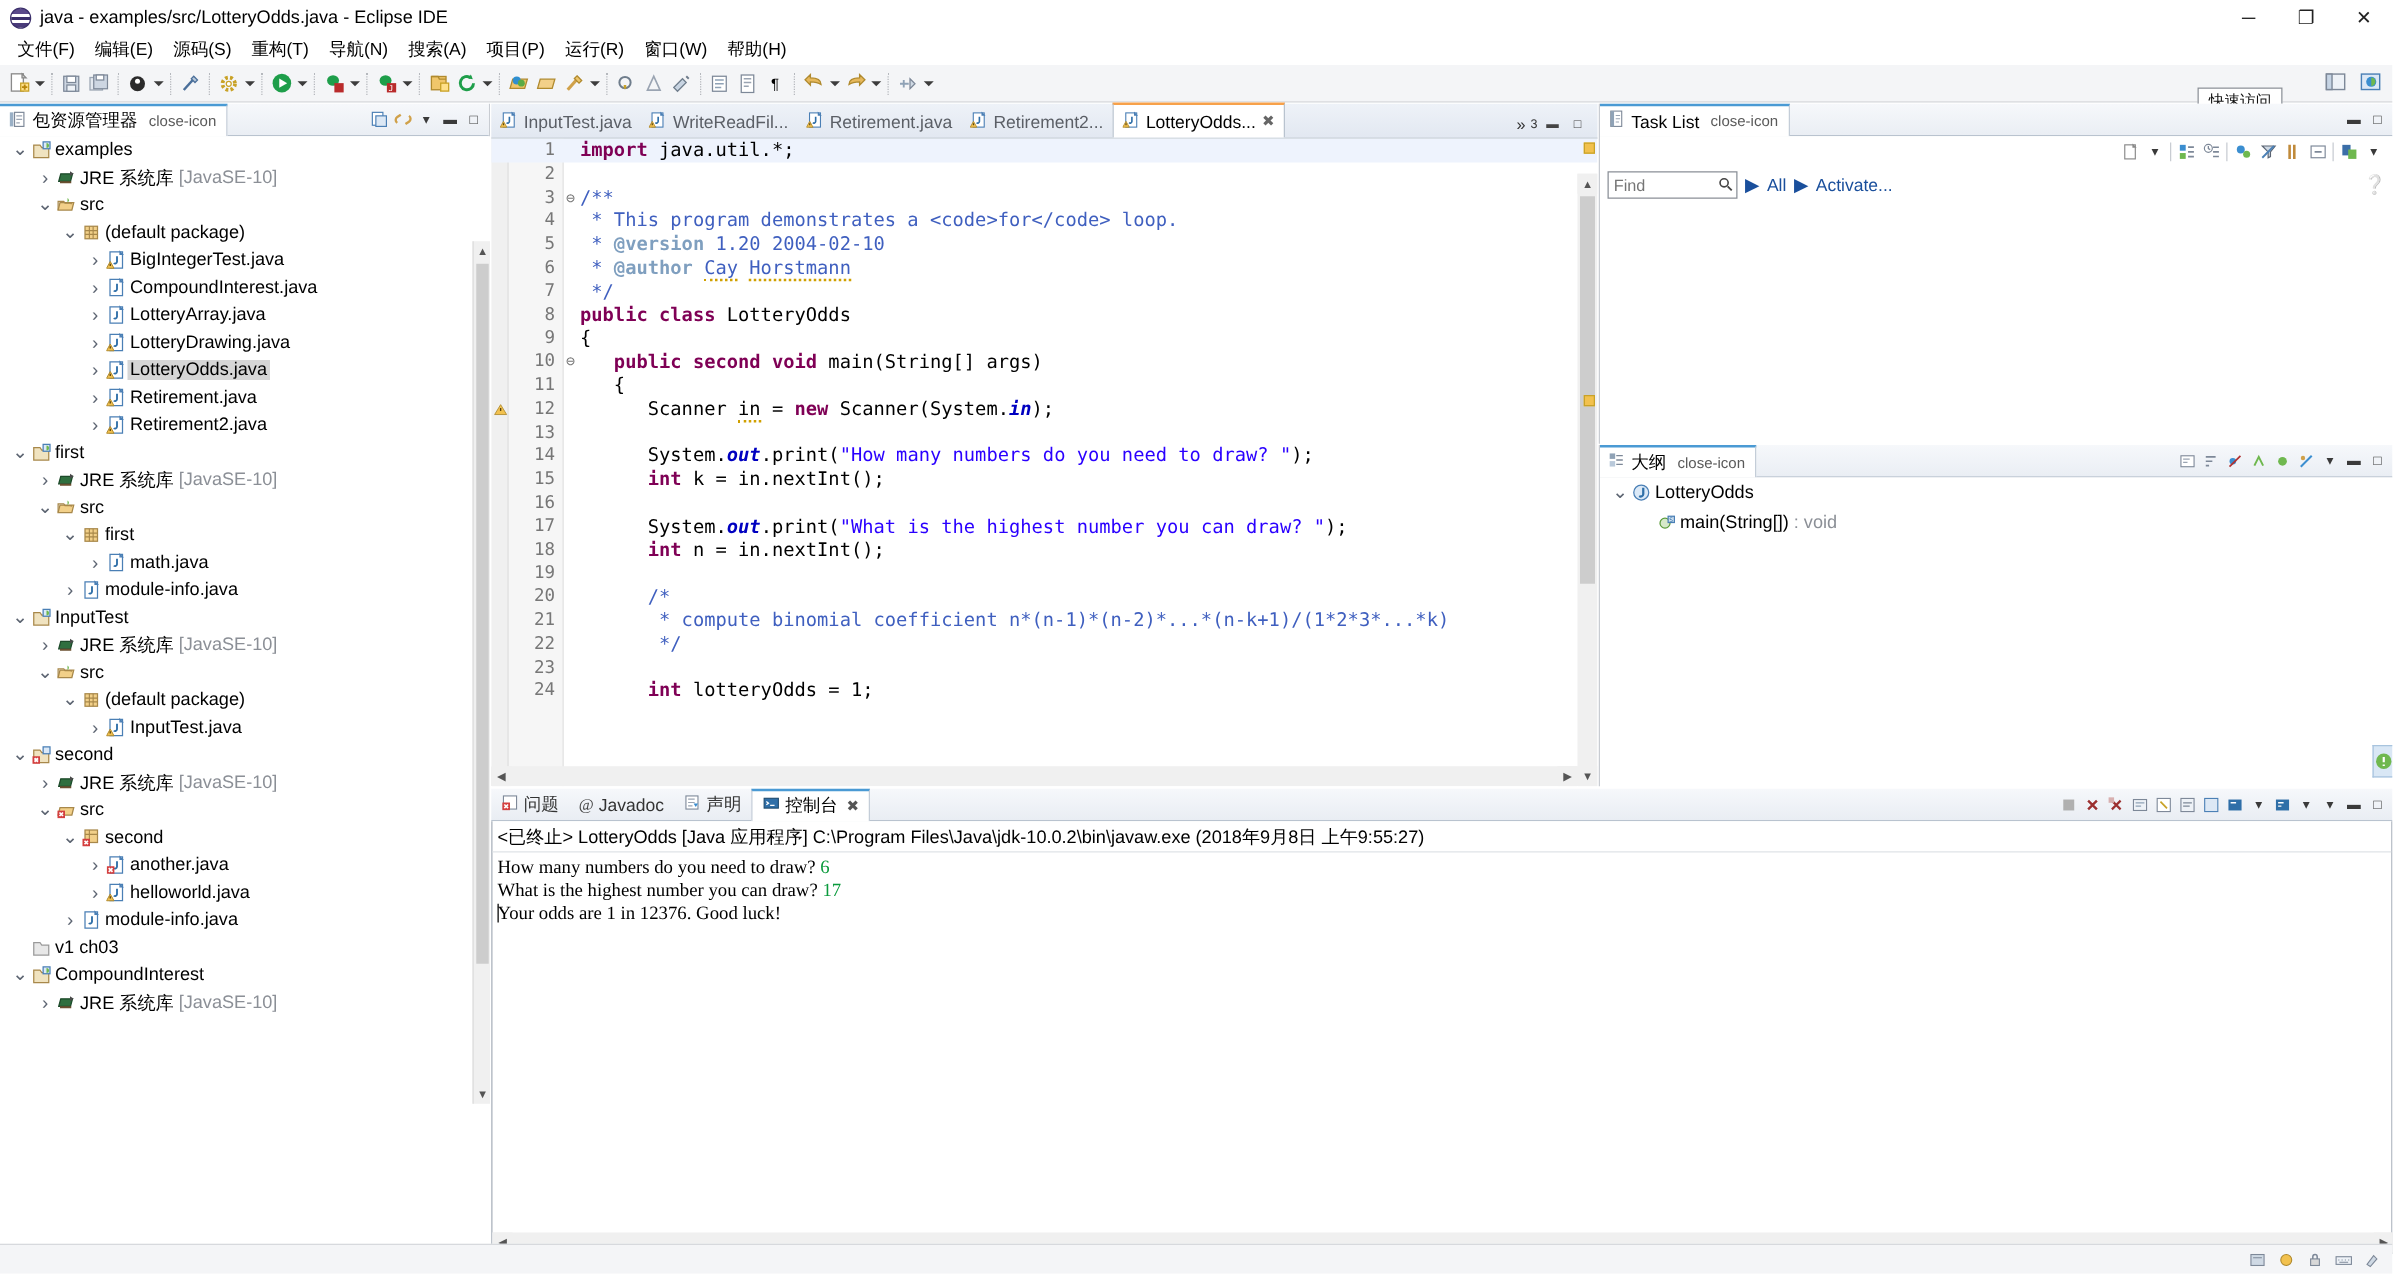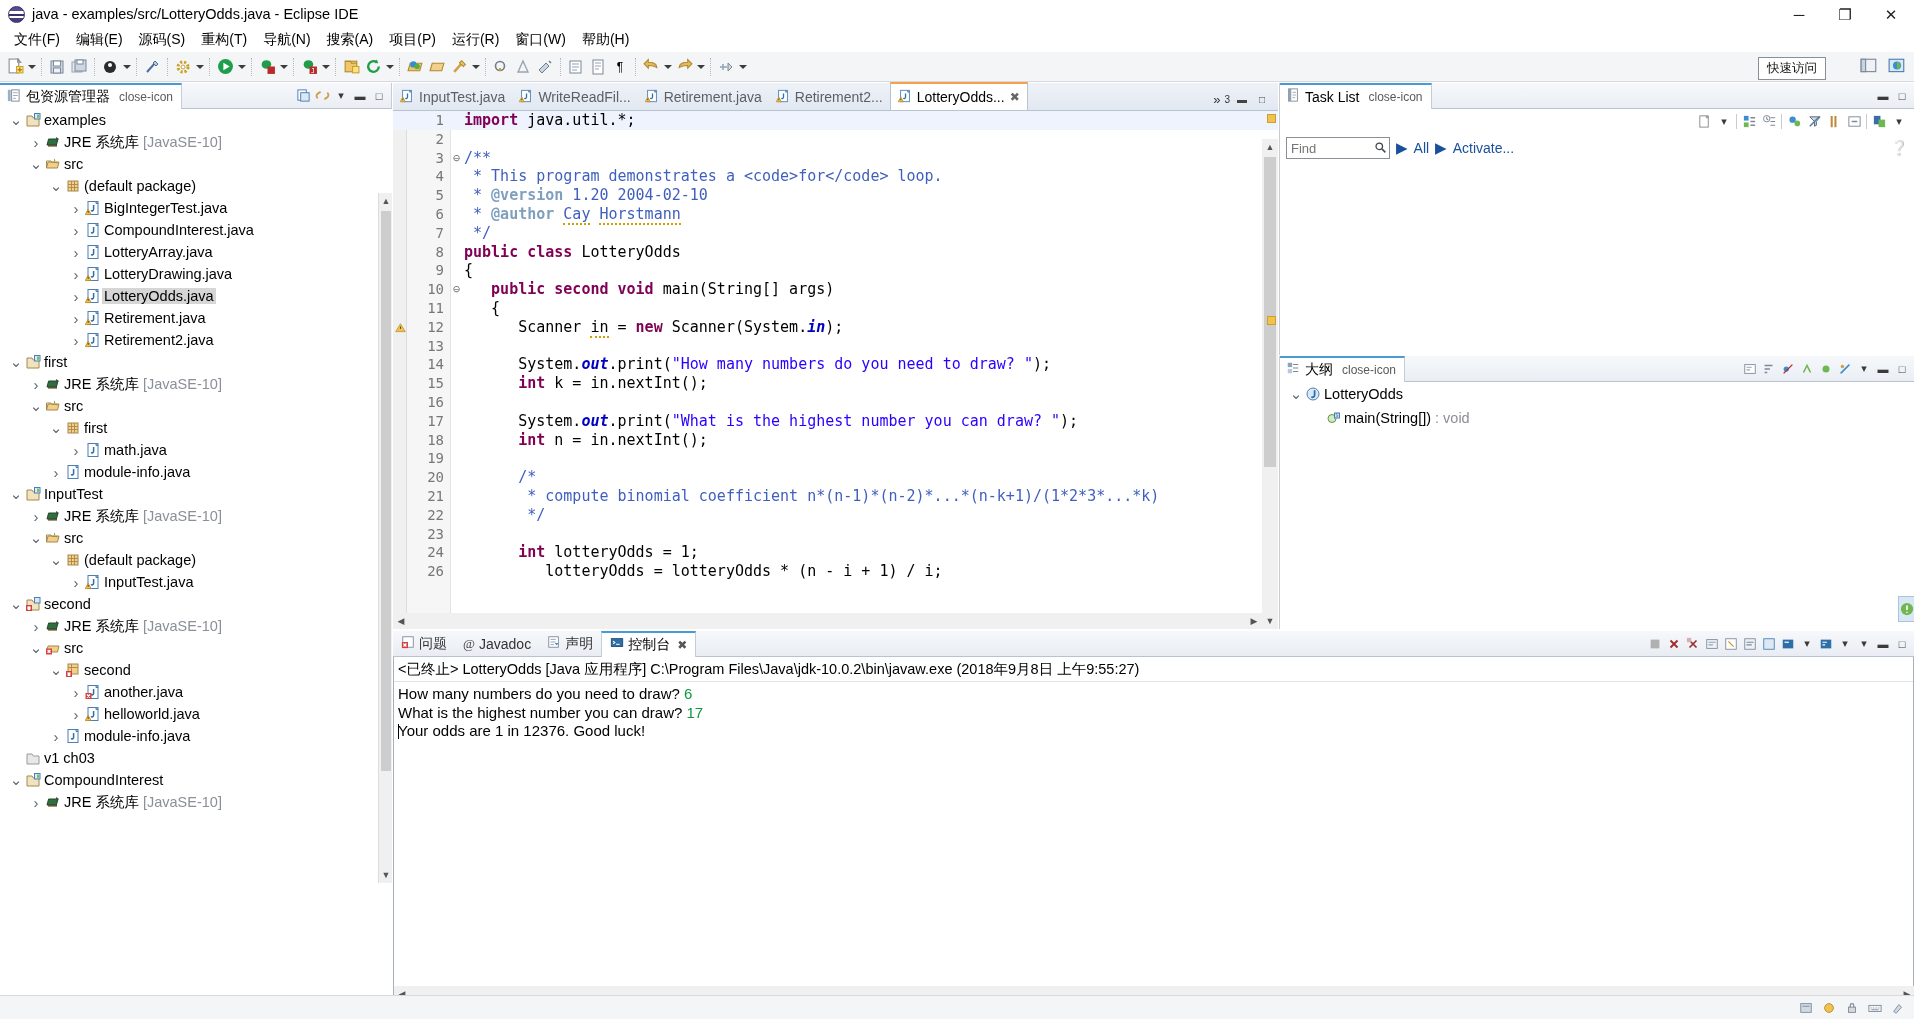--- a/index.html
+++ b/index.html
@@ -55,21 +55,21 @@
     font-size:12px; line-height:1;
   }
   .tb-arrow { width:11px; height:20px; flex:none; display:flex; align-items:center; justify-content:center; }
   .tb-arrow::after {
     content:""; border-left:4px solid transparent; border-right:4px solid transparent;
     border-top:4px solid #3c3c3c;
   }
   .tb-sep { width:1px; height:18px; margin:0 4px; border-left:1px dotted #b5b8bd; flex:none; }
 
   .quick-access {
-    position:absolute; right:88px; top:57px;
+    position:absolute; right:88px; top:70px;
     border:1px solid #8a8f97; background:#fff;
     font-size:12.5px; padding:2px 8px; color:#111;
   }
   .tb-right { position:absolute; right:6px; top:56px; display:flex; gap:6px; align-items:center; }
 
   
   .view { position:absolute; background:#fff; }
   .view-tabbar {
     height:26px; background:linear-gradient(#f6f8fb,#eaeef4);
     border-bottom:1px solid #b9c3cf;
@@ -190,21 +190,21 @@
   #console-body {
     position:absolute; left:0; top:26px; width:1521px; height:346px; background:#fff;
     border:1px solid #a8b0ba; border-top:none;
   }
   .cons-status {
     font-size:14.5px; padding:3px 4px 2px 4px; white-space:nowrap; color:#000;
     border-bottom:1px solid #dfe3e8;
   }
   #cons-out {
     position:absolute; left:0; top:26px; width:1519px; height:300px;
-    font-family:Liberation Sans, sans-serif;
+    font-family:Liberation Serif, serif;
     font-size:15px; line-height:18.6px; padding:2px 4px; white-space:pre;
   }
   .inp { color:#0a9a3c; }
   .caret {
     display:inline-block; width:1px; height:15px; background:#000;
     vertical-align:-3px; margin-right:-1px;
   }
   #cons-hscroll {
     position:absolute; left:0; bottom:0; width:1521px; height:16px; background:#f0f0f0;
     display:flex; align-items:center; justify-content:space-between;
@@ -951,21 +951,20 @@
           <div class="cline" style="position: relative; align-items: center;"><span class="lnum">15</span><span class="fold"></span><span class="ctext">      <span class="kw">int</span> k = in.nextInt();</span></div>
           <div class="cline" style="position: relative;"><span class="lnum">16</span><span class="fold"></span><span class="ctext">&nbsp;</span></div>
           <div class="cline" style="position: relative;"><span class="lnum">17</span><span class="fold"></span><span class="ctext">      System.<span class="fld">out</span>.print(<span class="str">"What is the highest number you can draw? "</span>);</span></div>
           <div class="cline" style="position: relative;"><span class="lnum">18</span><span class="fold"></span><span class="ctext">      <span class="kw">int</span> n = in.nextInt();</span></div>
           <div class="cline" style="position: relative;"><span class="lnum">19</span><span class="fold"></span><span class="ctext">&nbsp;</span></div>
           <div class="cline" style="position: relative;"><span class="lnum">20</span><span class="fold"></span><span class="ctext">      <span class="cmt">/*</span></span></div>
           <div class="cline" style="position: relative;"><span class="lnum">21</span><span class="fold"></span><span class="ctext">      <span class="cmt"> * compute binomial coefficient n*(n-1)*(n-2)*...*(n-k+1)/(1*2*3*...*k)</span></span></div>
           <div class="cline" style="position: relative;"><span class="lnum">22</span><span class="fold"></span><span class="ctext">      <span class="cmt"> */</span></span></div>
           <div class="cline" style="position: relative;"><span class="lnum">23</span><span class="fold"></span><span class="ctext">&nbsp;</span></div>
           <div class="cline" style="position: relative;"><span class="lnum">24</span><span class="fold"></span><span class="ctext">      <span class="kw">int</span> lotteryOdds = 1;</span></div>
-          <div class="cline" style="position: relative;"><span class="lnum">26</span><span class="fold"></span><span class="ctext">         lotteryOdds = lotteryOdds * (n - i + 1) / i;</span></div>
         </div>
       <div id="vscroll-ed">
         <div class="sc-btn">▲</div>
         <div class="thumb"></div>
         <div class="sc-btn" style="position:absolute;bottom:0;">▼</div>
       </div>
       <div class="ruler-mark" style="top:3px;background:#f2c14e;border:1px solid #c9a227;"></div>
       <div class="ruler-mark" style="top:205px;background:#f2c14e;border:1px solid #c9a227;"></div>
       <div id="hscroll-ed">
         <div class="sc-btn">◀</div>

